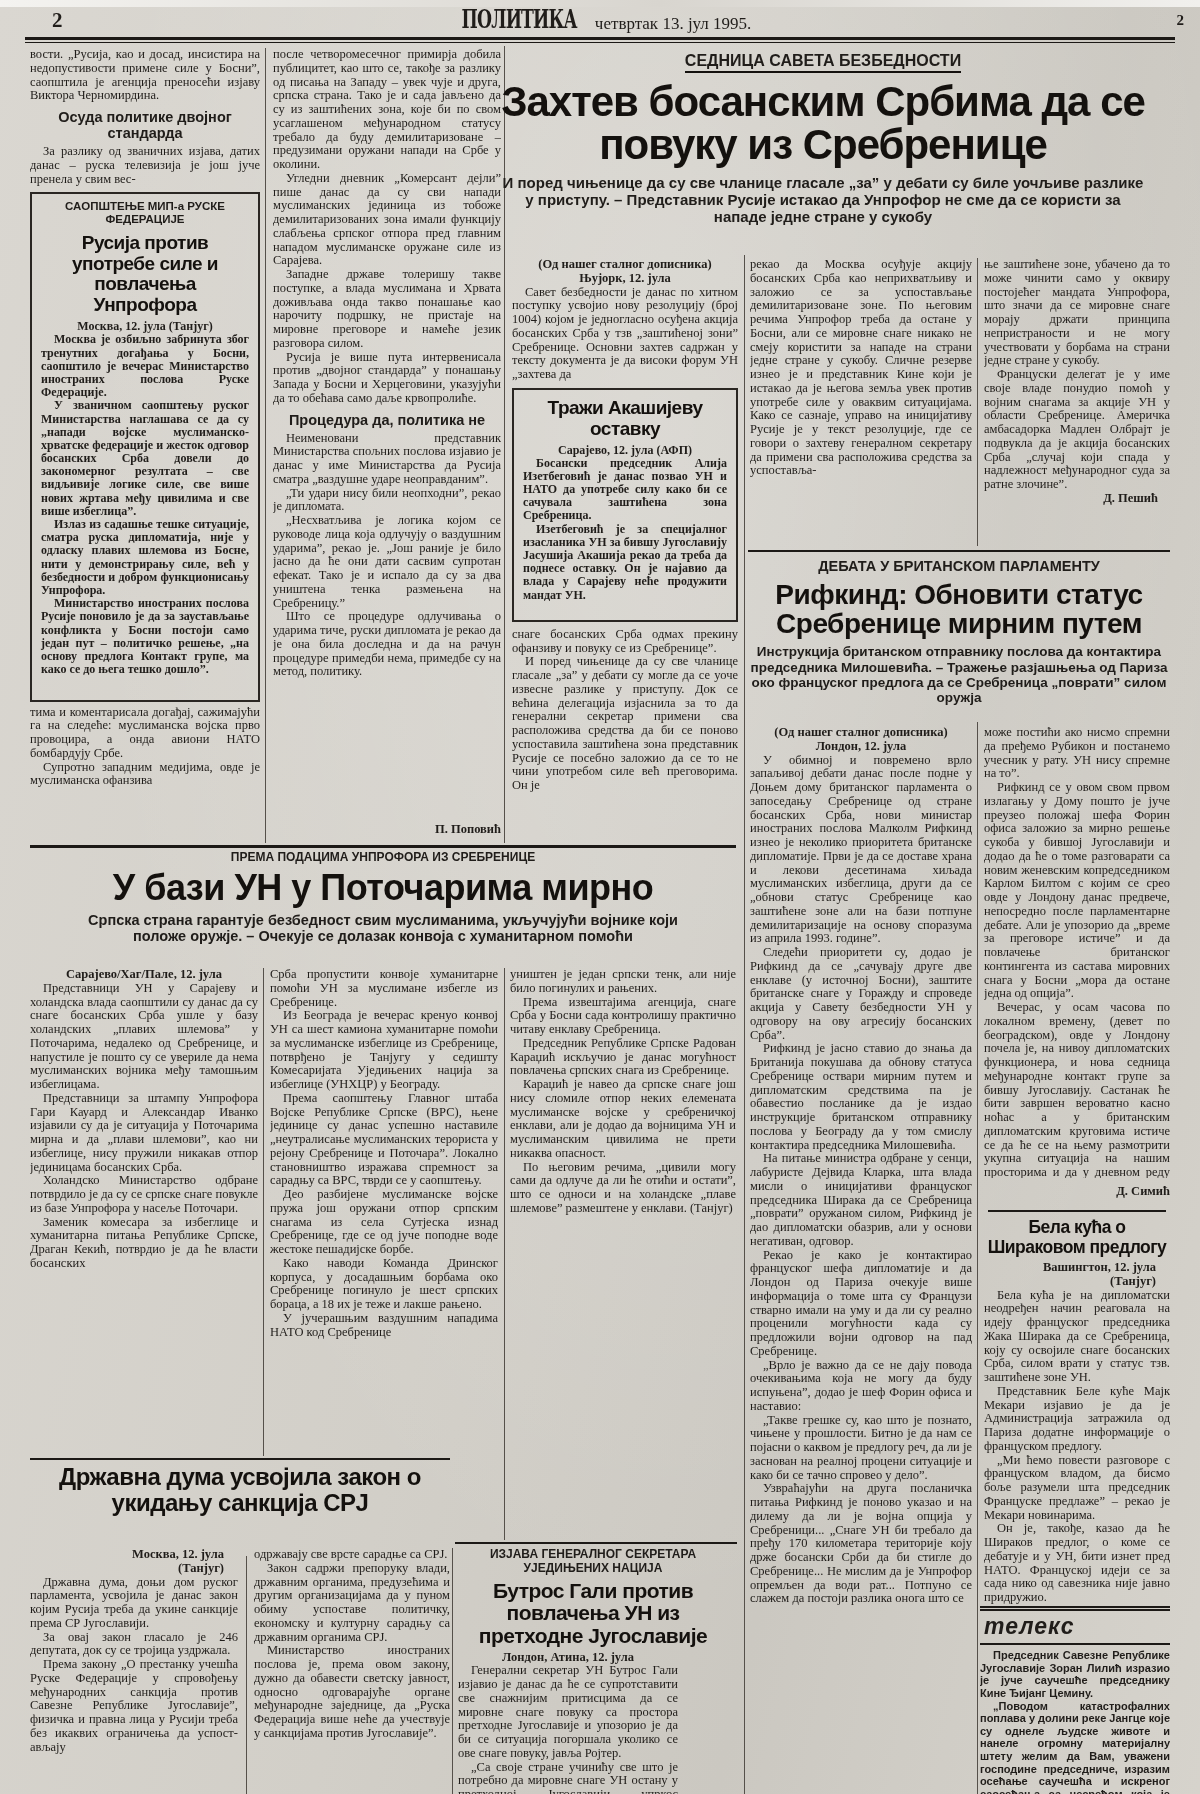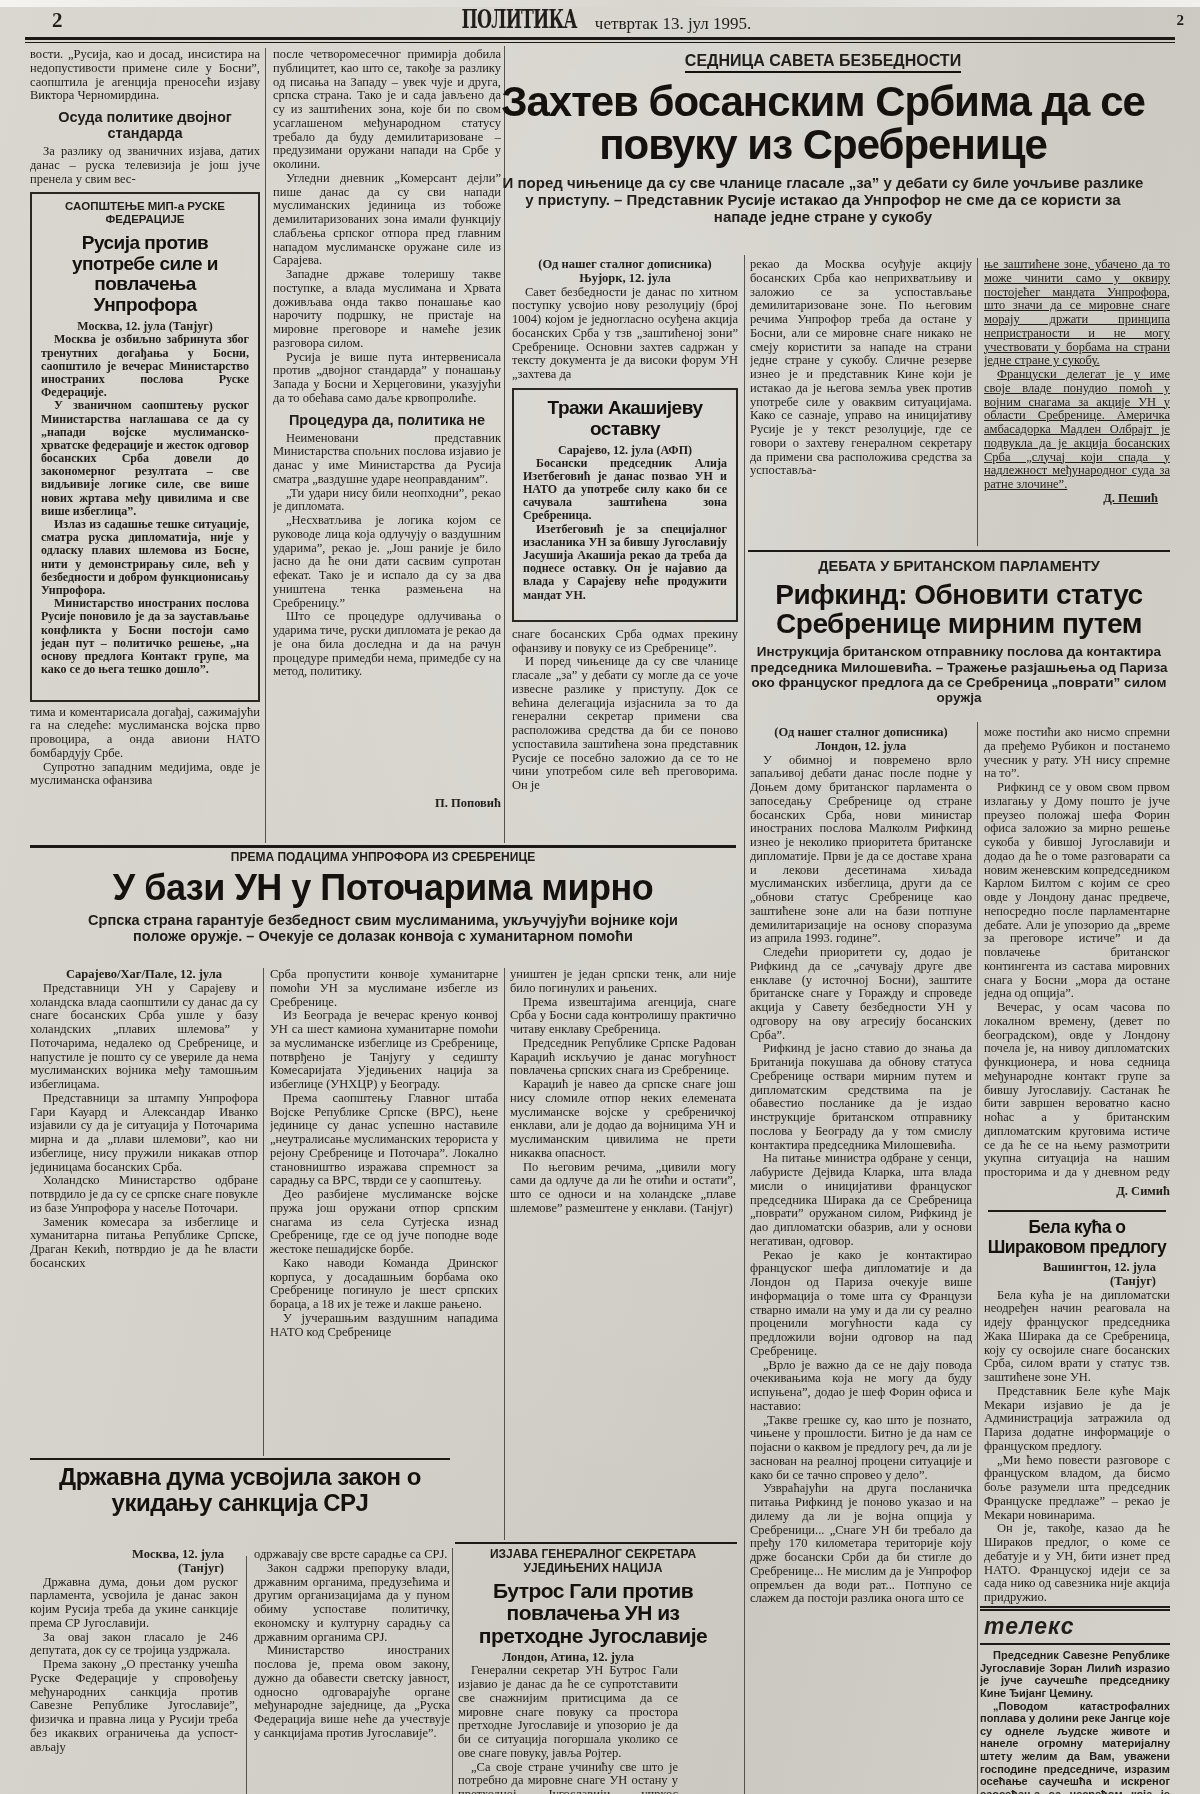--- a/index.html
+++ b/index.html
@@ -101,21 +101,21 @@
         <p>Русија је више пута интервенисала против „двојног стандарда” у понашању Запада у Босни и Херцеговини, указујући да то обећава само даље крвопролиће.</p>
       </div>
     <h3 class="subhead">Процедура да, политика не</h3>
     <div>
         <p>Неименовани представник Министарства спољних послова изјавио је данас у име Министарства да Русија сматра „ваздушне ударе неоправданим”.</p>
         <p>„Ти удари нису били неопходни”, рекао је дипломата.</p>
         <p>„Несхватљива је логика којом се руководе лица која одлучују о ваздушним ударима”, рекао је. „Још раније је било јасно да ће они дати сасвим супротан ефекат. Тако је и испало да су за два уништена тенка размењена на Сребреницу.”</p>
         <p>Што се процедуре одлучивања о ударима тиче, руски дипломата је рекао да је она била доследна и да на рачун процедуре примедби нема, примедбе су на метод, политику.</p>
       </div>
   </section>
-  <div class="abs sig" style="left:273px;top:796px;width:228px;">П. Поповић</div>
+  <div class="abs sig" style="left:273px;top:822px;width:228px;">П. Поповић</div>
 
   <section class="abs" style="left:492px;top:52px;width:662px;">
     <div class="kicker underline-kicker" style="font-size:16px;"><span>СЕДНИЦА САВЕТА БЕЗБЕДНОСТИ</span></div>
     <h1 class="headline" style="font-size:42px;line-height:1.02;margin:8px 0 8px;letter-spacing:-1px;">Захтев босанским Србима да се повуку из Сребренице</h1>
     <div class="deck" style="font-size:15px;padding:0 6px;">И поред чињенице да су све чланице гласале „за” у дебати су биле уочљиве разлике у приступу. – Представник Русије истакао да Унпрофор не сме да се користи за нападе једне стране у сукобу</div>
   </section>
 
   <section class="abs body" style="left:512px;top:258px;width:226px;height:590px;">
     <p class="dateline">(Од нашег сталног дописника)</p>
     <p class="dateline">Њујорк, 12. јула</p>
@@ -135,21 +135,21 @@
     <p class="cont">снаге босанских Срба одмах прекину офанзиву и повуку се из Сребренице”.</p>
     <div>
         <p>И поред чињенице да су све чланице гласале „за” у дебати су могле да се уоче извесне разлике у приступу. Док се већина делегација изјаснила за то да генерални секретар примени сва расположива средства да би се поново успоставила заштићена зона представник Русије се посебно заложио да се то не чини употребом силе већ преговорима. Он је</p>
       </div>
   </section>
 
   <section class="abs body" style="left:750px;top:258px;width:222px;height:288px;">
     <p class="cont">рекао да Москва осуђује акцију босанских Срба као неприхватљиву и заложио се за успостављање демилитаризоване зоне. По његовим речима Унпрофор треба да остане у Босни, али се мировне снаге никако не смеју користити за нападе на страни једне стране у сукобу. Сличне резерве изнео је и представник Кине који је истакао да је његова земља увек против употребе силе у оваквим ситуацијама. Како се сазнаје, управо на иницијативу Русије је у текст резолуције, где се говори о захтеву генералном секретару да примени сва расположива средства за успоставља-</p>
   </section>
 
-  <section class="abs body" style="left:984px;top:258px;width:186px;height:270px;text-decoration:underline;">
+  <section class="abs body" style="left:984px;top:258px;width:186px;height:270px;">
     <p class="cont">ње заштићене зоне, убачено да то може чинити само у оквиру постојећег мандата Унпрофора, што значи да се мировне снаге морају држати принципа непристраности и не могу учествовати у борбама на страни једне стране у сукобу.</p>
     <div>
         <p>Француски делегат је у име своје владе понудио помоћ у војним снагама за акције УН у области Сребренице. Америчка амбасадорка Мадлен Олбрајт је подвукла да је акција босанских Срба „случај који спада у надлежност међународног суда за ратне злочине”.</p>
       </div>
     <div class="sig">Д. Пешић</div>
   </section>
 
   <section class="abs" style="left:748px;top:558px;width:422px;">
     <div class="kicker" style="font-size:14.5px;">ДЕБАТА У БРИТАНСКОМ ПАРЛАМЕНТУ</div>
     <h2 class="headline" style="font-size:28px;line-height:1.05;margin:5px 0 6px;">Рифкинд: Обновити статус Сребренице мирним путем</h2>
@@ -249,21 +249,21 @@
 
   <section class="abs" style="left:984px;top:1218px;width:186px;">
     <h3 class="headline" style="font-size:17.5px;line-height:1.12;margin:0 0 4px;">Бела кућа о Шираковом предлогу</h3>
     <div class="body" style="height:368px;">
       <p class="rightline">Вашингтон, 12. јула</p>
       <p class="rightline">(Танјуг)</p>
       <div>
           <p>Бела кућа је на дипломатски неодређен начин реаговала на идеју француског председника Жака Ширака да се Сребреница, коју су освојиле снаге босанских Срба, силом врати у статус тзв. заштићене зоне УН.</p>
           <p>Представник Беле куће Мајк Мекари изјавио је да је Администрација затражила од Париза додатне информације о француском предлогу.</p>
           <p>„Ми ћемо повести разговоре с француском владом, да бисмо боље разумели шта председник Француске предлаже” – рекао је Мекари новинарима.</p>
-          <p>Он је, такође, казао да ће Шираков предлог, о коме се дебатује и у УН, бити изнет пред НАТО. Француској идеји се за сада нико од савезника није акција придружио.</p>
+          <p>Он је, такође, казао да ће Шираков предлог, о коме се дебатује и у УН, бити изнет пред НАТО. Француској идеји се за сада нико од савезника није јавно придружио.</p>
         </div>
     </div>
   </section>
 
   <section class="abs" style="left:980px;top:1606px;width:190px;height:188px;border-top:5px double #1c1916;overflow:hidden;">
     <div class="teleks-title">телекс</div>
     <div class="body sans bold-body" style="font-size:11px;line-height:1.15;margin-top:4px;">
         <p>Председник Савезне Републике Југославије Зоран Лилић изразио је јуче саучешће председнику Кине Ђијанг Цемину.</p>
         <p>„Поводом катастрофалних поплава у долини реке Јангце које су однеле људске животе и нанеле огромну материјалну штету желим да Вам, уважени господине председниче, изразим осећање саучешћа и искреног саосећања са несрећом која је задесила пријатељски кинески народ”, каже се у телеграму.</p>
       </div>

